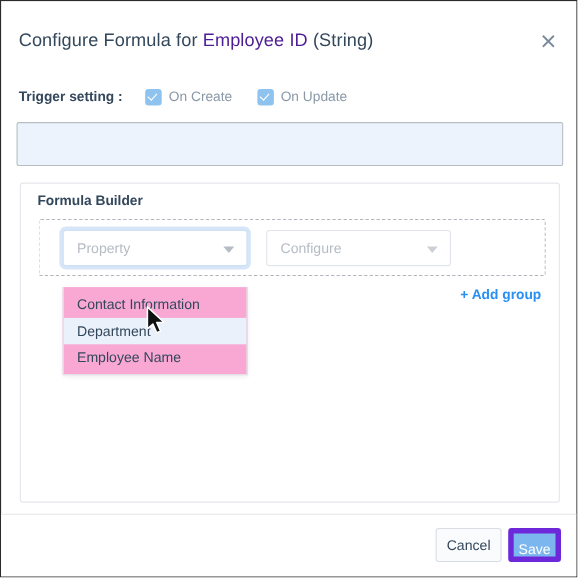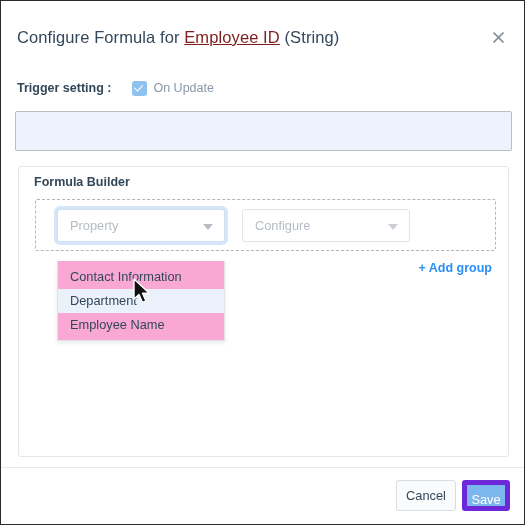--- a/index.html
+++ b/index.html
@@ -34,22 +34,21 @@
   .dialog-title {
     position: absolute;
     left: 16px;
     top: 27px;
     font-size: 16.5px;
     color: #33475b;
     letter-spacing: 0.1px;
     white-space: nowrap;
   }
   .dialog-title .field-link {
-    color: #7f1d1d;
-    text-decoration: underline;
+    color: #4c1d95;
   }
   .close-button {
     position: absolute;
     right: 18px;
     top: 28px;
     width: 20px;
     height: 20px;
     line-height: 20px;
     text-align: center;
     color: #7c8a9b;
@@ -301,20 +300,24 @@
       <svg width="13" height="13" viewBox="0 0 13 13" aria-hidden="true">
         <line x1="1.5" y1="1.5" x2="11.5" y2="11.5" stroke="#7c8a9b" stroke-width="1.7"></line>
         <line x1="11.5" y1="1.5" x2="1.5" y2="11.5" stroke="#7c8a9b" stroke-width="1.7"></line>
       </svg>
     </div>
   </div>
 
   <div class="trigger-row">
     <span class="trigger-label">Trigger setting :</span>
 
+    <span class="checkbox-group">
+      <span class="checkbox"></span>
+      <span class="checkbox-label">On Create</span>
+    </span>
 
     <span class="checkbox-group">
       <span class="checkbox"></span>
       <span class="checkbox-label">On Update</span>
     </span>
   </div>
 
   <div class="preview-box"></div>
 
   <div class="builder-panel">

